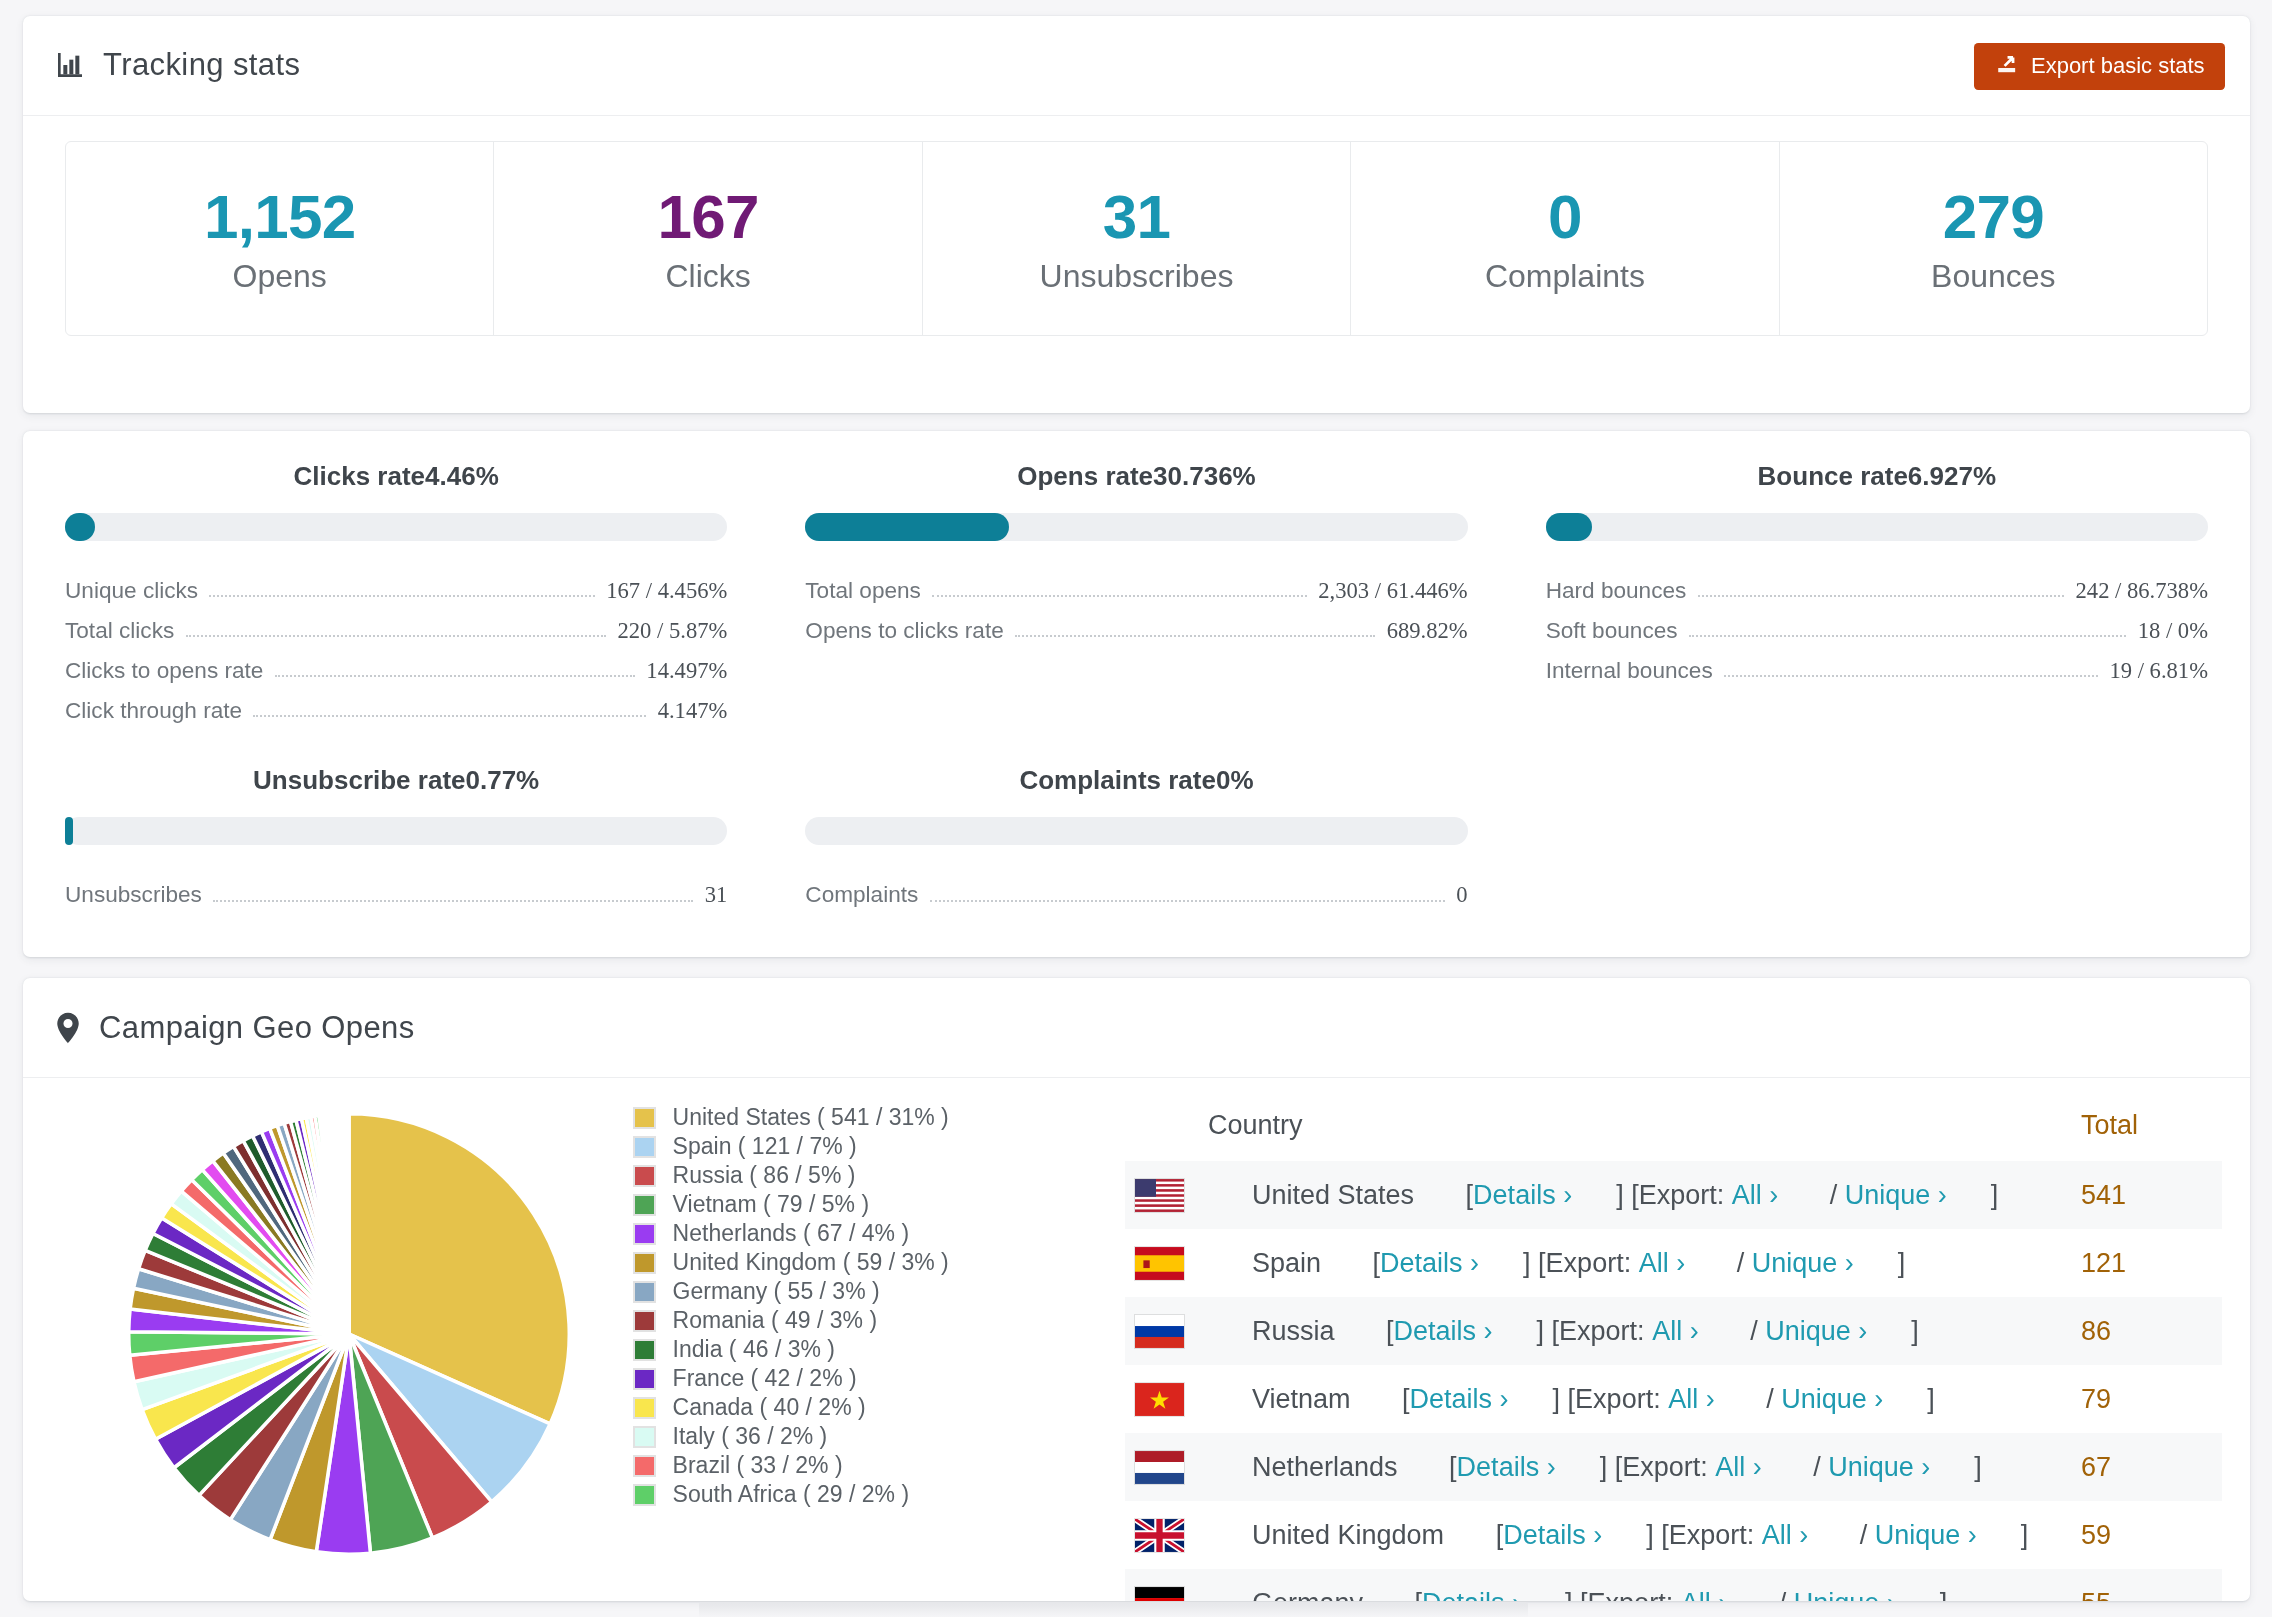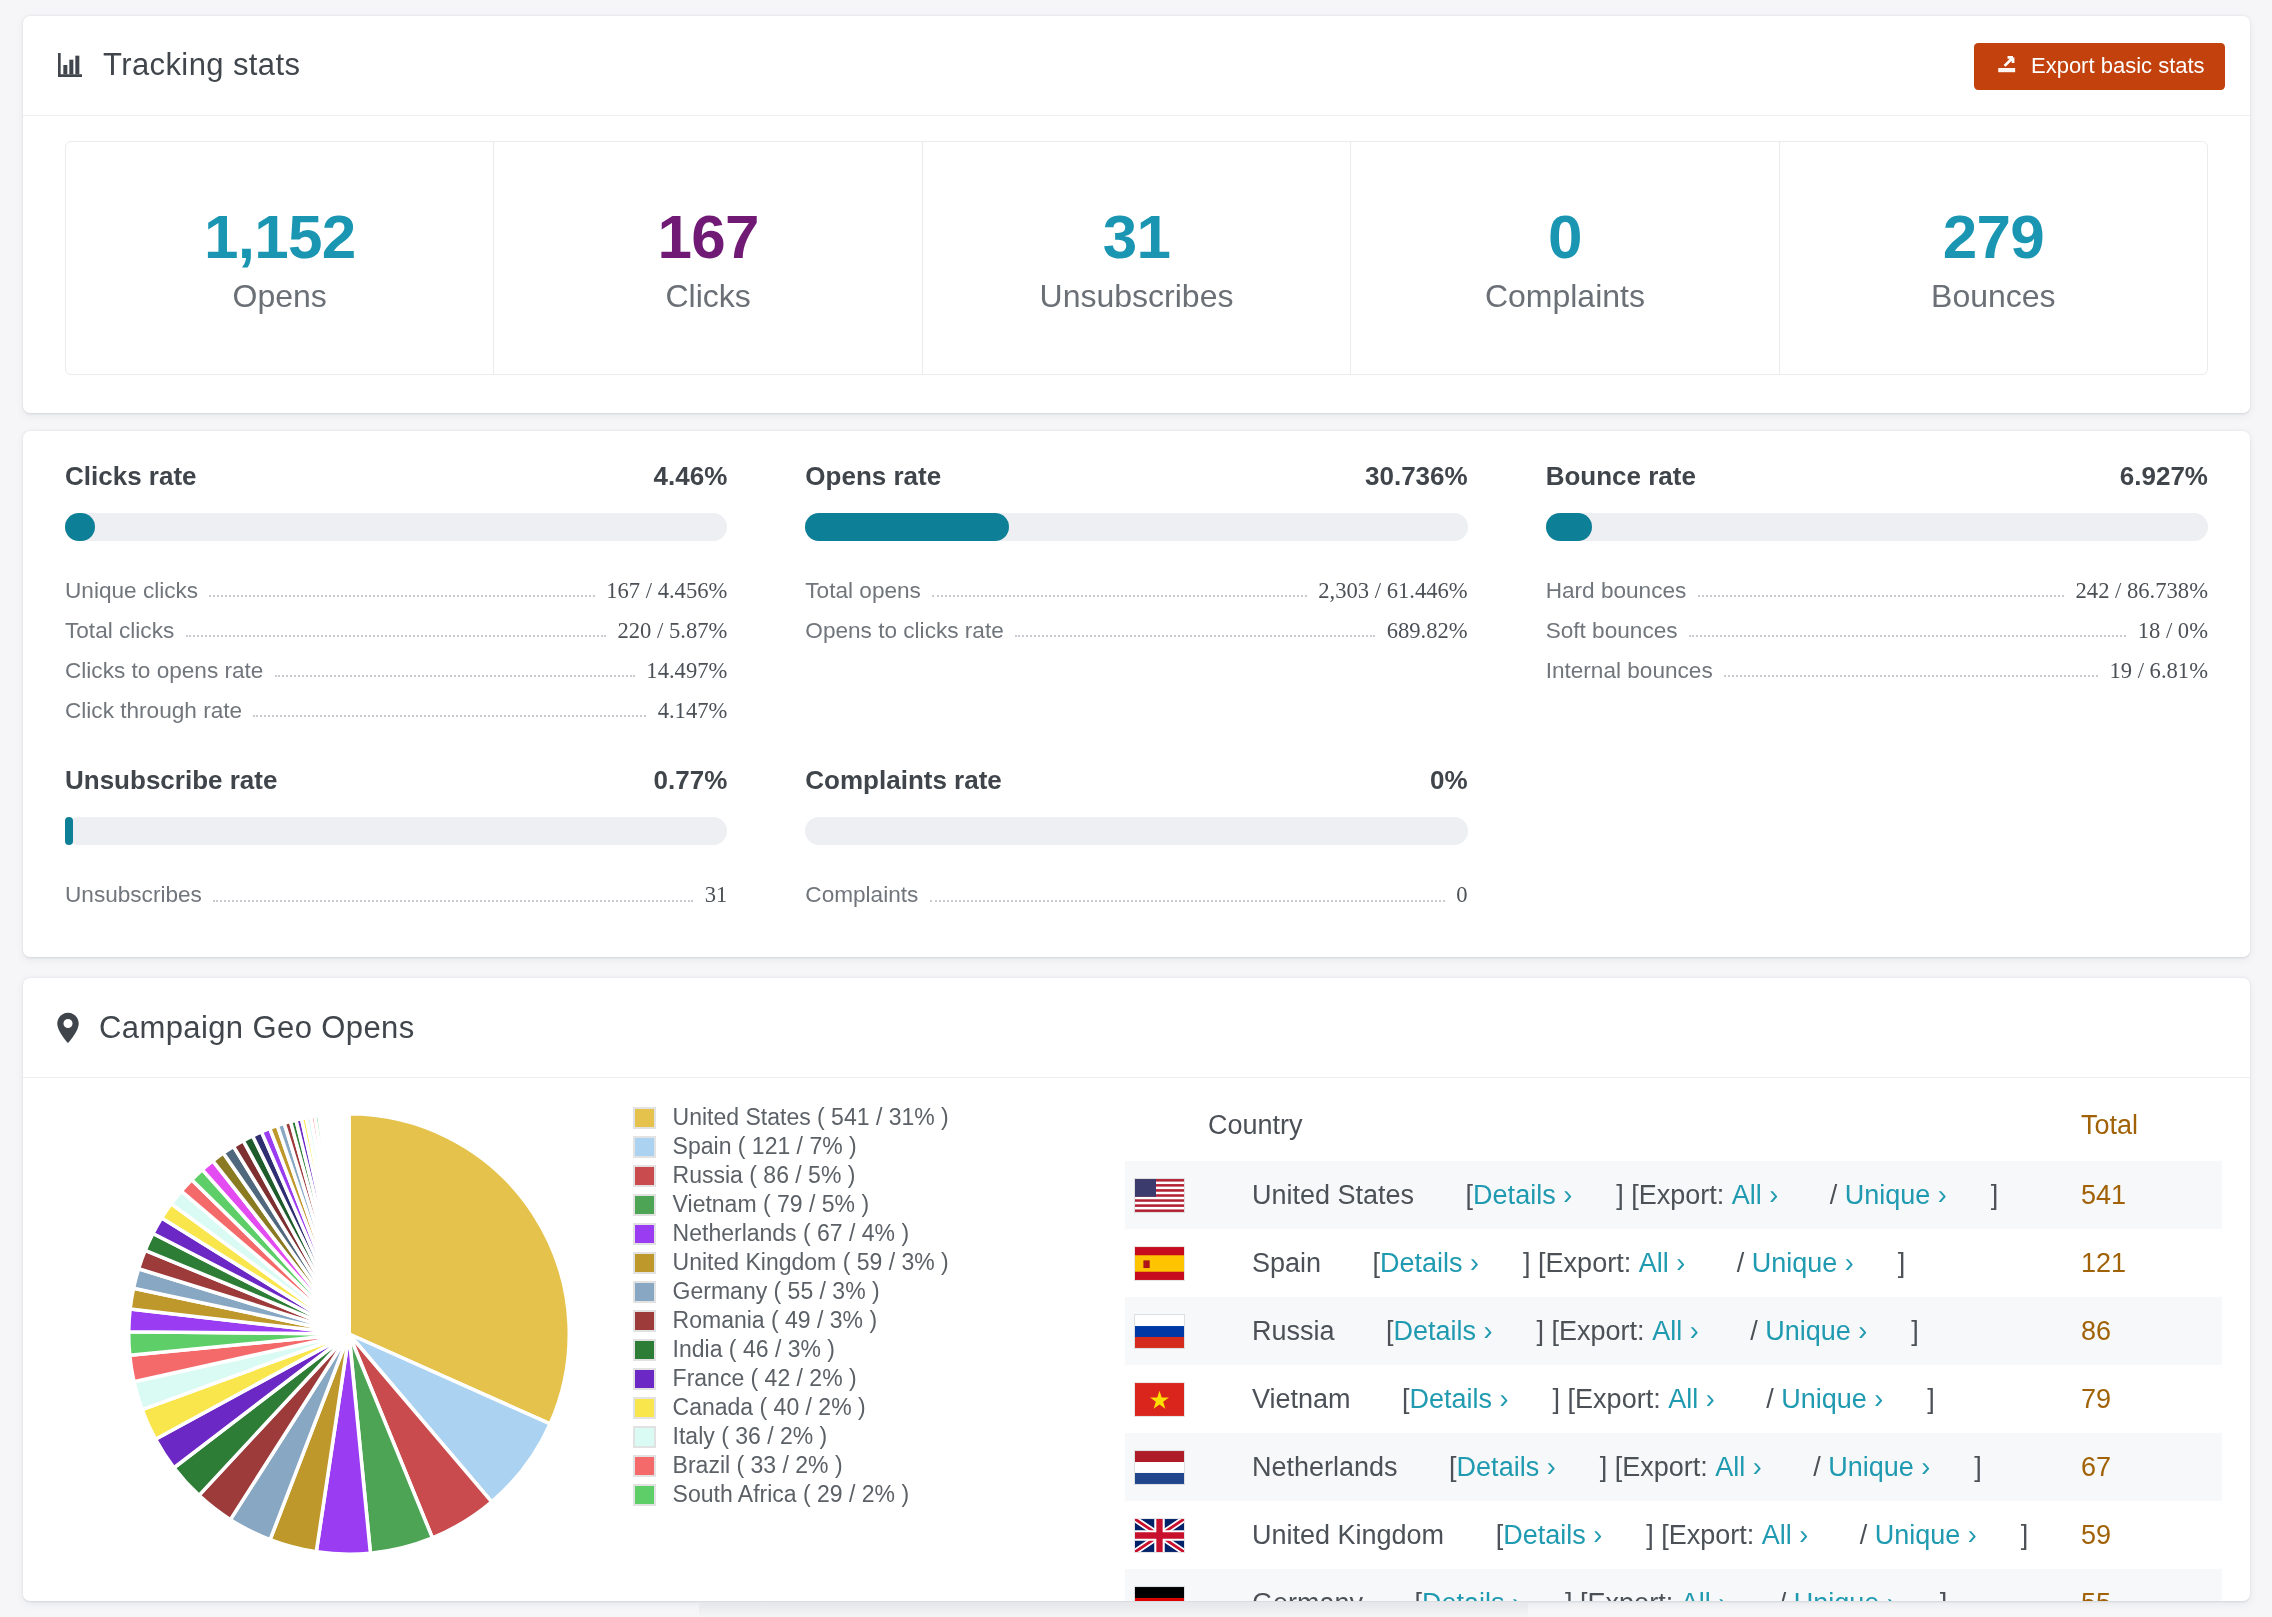--- a/index.html
+++ b/index.html
@@ -25,29 +25,29 @@
 
   
   .export-btn {
     position:absolute; right:25.4px; top:27px; height:47px;
     display:flex; align-items:center; gap:11.3px; padding:0 20px;
     border:none; border-radius:4.2px; color:#fff; font-size:22px; cursor:pointer;
     font-family:"Liberation Sans", sans-serif;
   }
 
   
-  .stats-box { margin:25.4px 42px; height:234px; border:1.4px solid #e9ebed; border-radius:6px; display:flex; }
+  .stats-box { margin:25.4px 42px; height:195px; border:1.4px solid #e9ebed; border-radius:6px; display:flex; }
   .stat-cell { flex:1; display:flex; flex-direction:column; justify-content:center; align-items:center; }
   .stat-cell + .stat-cell { border-left:1.4px solid #e9ebed; }
   .stat-value { font-size:62px; font-weight:700; letter-spacing:-0.7px; }
   .stat-label { font-size:32px; color:#6a7076; margin-top:6px; }
 
   
   .rates { padding:30px 42px; display:grid; grid-template-columns:repeat(3,1fr); column-gap:78px; row-gap:39px; }
-  .rate-head { display:flex; justify-content:space-between; align-items:baseline; font-size:26px; font-weight:700; color:#3f454b; }
+  .rate-head { display:flex; justify-content:center; align-items:baseline; font-size:26px; font-weight:700; color:#3f454b; }
   .bar { margin-top:21px; height:28px; background:#edeff2; border-radius:14px; position:relative; }
   .bar-fill { position:absolute; left:0; top:0; height:100%; border-radius:14px; }
   .rate-rows { margin-top:25.4px; }
   .rate-row { display:flex; align-items:flex-end; height:40px; font-size:22.6px; }
   .rr-label { color:#70767c; white-space:nowrap; padding-bottom:2.8px; }
   .rr-leader { flex:1; border-bottom:2.1px dotted #c7cbcf; margin:0 11.3px 9.2px; }
   .rr-value { color:#4b5157; white-space:nowrap; padding-bottom:2.8px;font-family:Liberation Serif, serif; }
 
   
   .geo-body { display:flex; padding:11.3px 28px 0 28px; }

